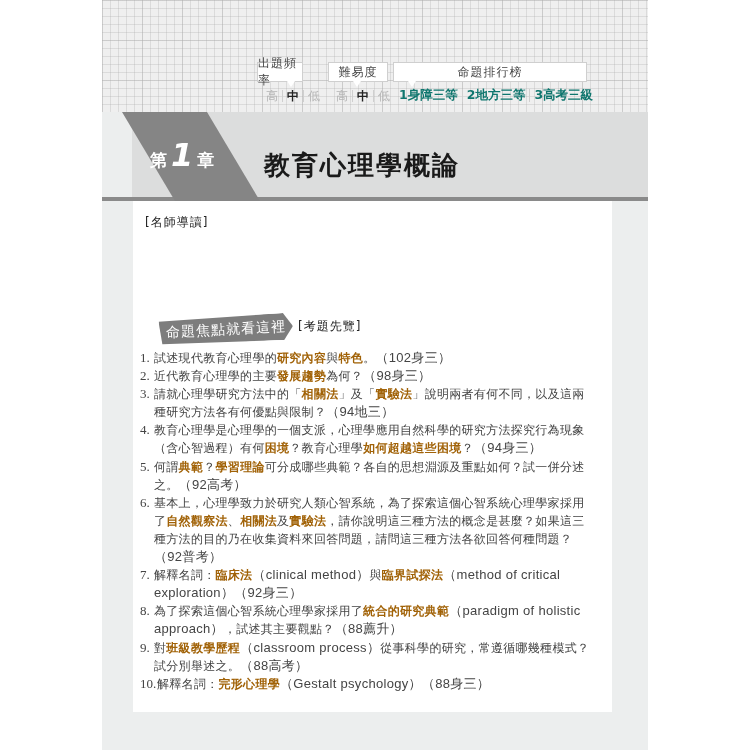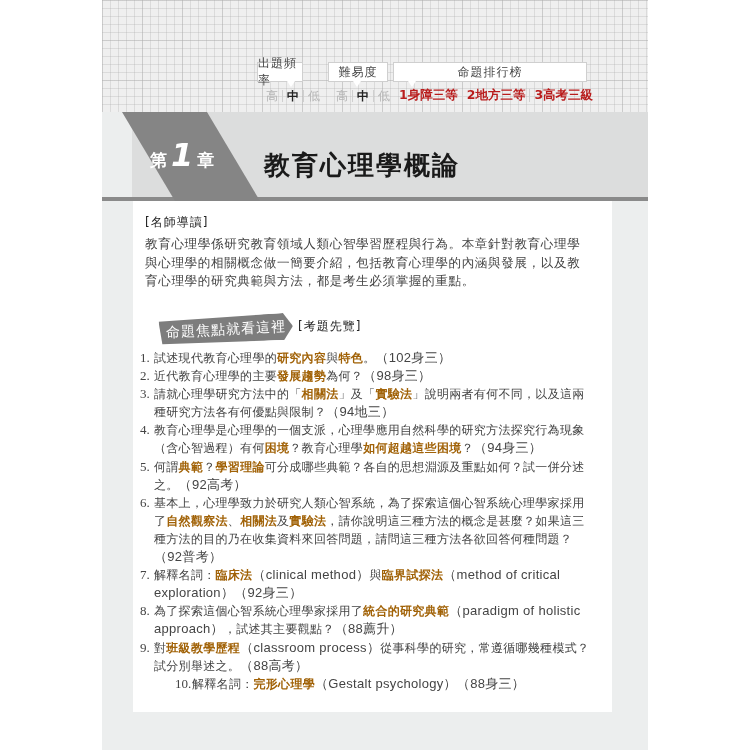--- a/index.html
+++ b/index.html
@@ -32,21 +32,21 @@
   .tag.diff::after { left: 24px; }
   .tag.rank { left: 291px; width: 194px; }
   .tag.rank::after { left: 14px; }
 
   .levels { position: absolute; top: 88px; font-size: 12px; display: flex; align-items: center; height: 16px; }
   .levels span { padding: 0 4px; color: #b5b5b5; }
   .levels span.on { color: #222; font-weight: bold; }
   .levels .sep { width: 1px; height: 12px; background: #cfcfcf; padding: 0; }
   .levels.freq { left: 160px; }
   .levels.diff { left: 230px; }
-  .ranks { position: absolute; top: 87px; left: 293px; display: flex; align-items: center; font-size: 12.5px; font-weight: bold; color: #b91c1c; height: 17px; }
+  .ranks { position: absolute; top: 87px; left: 293px; display: flex; align-items: center; font-size: 12.5px; font-weight: bold; color: #0f766e; height: 17px; }
   .ranks span { padding: 0 4px; }
   .ranks .sep { width: 1px; height: 13px; background: #cfcfcf; padding: 0; }
 
   
   .band { position: absolute; left: 0; top: 112px; width: 546px; height: 85px; background: #dcdddd; }
   .band-line { position: absolute; left: 0; top: 197px; width: 546px; height: 4px; background: #8a8a8a; }
   .band-left-bg { position: absolute; left: 0; top: 112px; width: 30px; height: 89px; background: #eceeee; }
   .chapter-tag { position: absolute; left: 20px; top: 112px; width: 138px; height: 89px;
      background: #858585; clip-path: polygon(0 0, 85px 0, 138px 100%, 53px 100%); }
   .chapter-label { position: absolute; left: 48px; top: 141px; color: #fff; display: flex; align-items: baseline; }
@@ -61,21 +61,21 @@
   .intro-body { position: absolute; left: 43px; top: 235px; width: 445px; font-size: 12.6px; line-height: 18.7px; color: #444; letter-spacing: 0.6px; }
 
   .focus-banner { position: absolute; left: 57px; top: 316px; width: 134px; height: 27px;
      background: #7d7d7d; clip-path: polygon(0 8%, 93% 0, 100% 50%, 93% 100%, 2% 92%);
      transform: rotate(-3deg); color: #fff; font-size: 14px; display: flex; align-items: center; justify-content: center; letter-spacing: 1px; }
   .preview-head { position: absolute; left: 196px; top: 318px; font-size: 12px; color: #222; letter-spacing: 1px; }
 
   .qlist { position: absolute; left: 38px; top: 349px; width: 452px; font-family: "DejaVu Sans", sans-serif; font-size: 12px; color: #444; line-height: 18.1px; }
   .q { display: flex; }
   .q .num { width: 14px; flex: 0 0 auto; font-family: "Liberation Serif", serif; font-size: 13px; }
-  .q.ten .num { width: 17px; margin-left: 35px; }
+  .q.ten .num { width: 17px; }
   .q .txt { flex: 1; letter-spacing: 0.3px; }
   .q b { color: #a16207; font-weight: bold; }
   .q .src, .q .en { font-family: Liberation Sans, sans-serif; font-size: 13px; }
 </style>
 </head>
 <body>
 
 <div class="page">
   <div class="grid"></div>
 
@@ -118,21 +118,20 @@
   <div class="chapter-label">
     <span class="ch-text">第</span>
     <span class="ch-num">1</span>
     <span class="ch-text">章</span>
   </div>
   <div class="chapter-title">教育心理學概論</div>
 
   <div class="card"></div>
 
   <div class="intro-head">[名師導讀]</div>
-  <div class="intro-body">教育心理學係研究教育領域人類心智學習歷程與行為。本章針對教育心理學與心理學的相關概念做一簡要介紹，包括教育心理學的內涵與發展，以及教育心理學的研究典範與方法，都是考生必須掌握的重點。</div>
 
   <div class="focus-banner">
       <span>命題焦點就看這裡</span>
     </div>
   <div class="preview-head">[考題先覽]</div>
 
   <div class="qlist" id="qlist">
       <div class="q">
         <span class="num">1.</span>
         <span class="txt"><span>試述現代教育心理學的</span><b>研究內容</b><span>與</span><b>特色</b><span>。</span><span class="src">（102身三）</span></span>

